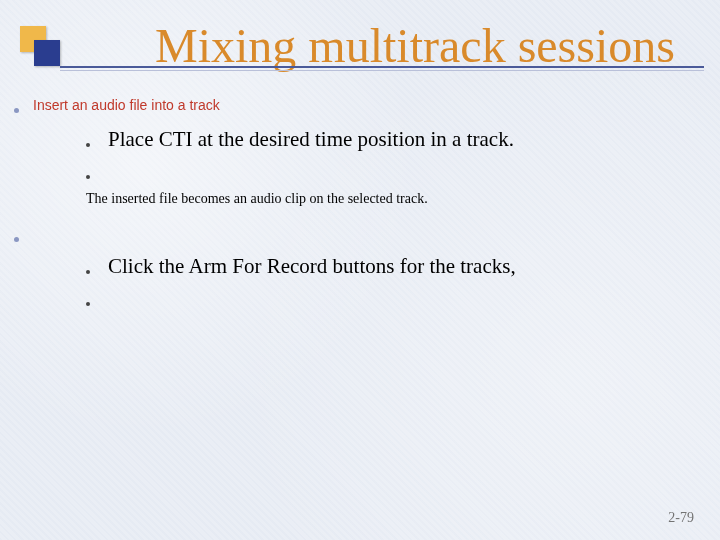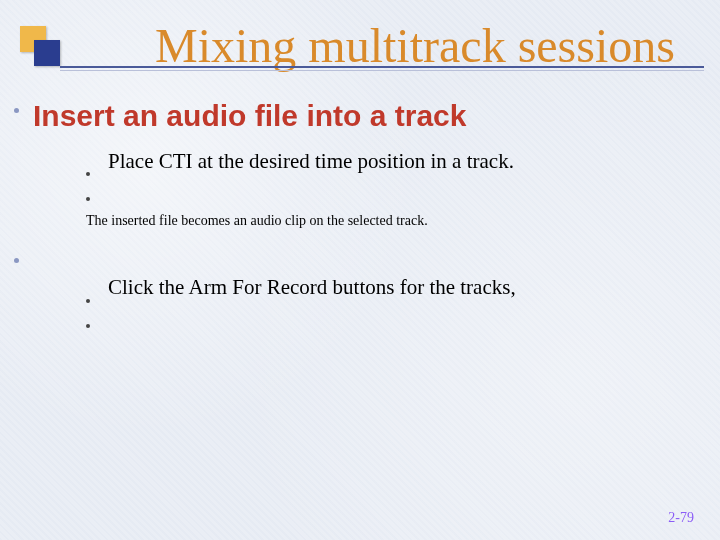--- a/index.html
+++ b/index.html
@@ -87,33 +87,33 @@
   .b1-dot {
     width: 5px; height: 5px;
     background: #8a97c2;
     border-radius: 50%;
     margin-top: 12px;
     margin-right: 14px;
     flex: none;
   }
   .b1-text {
     font-family: Verdana, Arial, sans-serif;
-    font-weight: bold;
+    font-weight: normal;
     color: #c0392b;
-    font-size: 30px;
+    font-size: 14px;
     line-height: 1.35;
   }
   ul.sub {
     margin: 10px 0 0 72px;
     padding: 0;
     list-style: none;
   }
   ul.sub > li {
     display: flex;
-    align-items: flex-end;
+    align-items: center;
     margin: 0 0 10px 0;
   }
   .b2-dot {
     width: 4px; height: 4px;
     background: #444;
     border-radius: 50%;
     margin-top: 11px;
     margin-right: 18px;
     flex: none;
   }
@@ -126,21 +126,21 @@
     margin: 0 0 16px 72px;
     font-size: 14px;
     line-height: 1.4;
     color: #000;
   }
   .pagenum {
     position: absolute;
     bottom: 14px;
     right: 26px;
     font-size: 14px;
-    color: #8b5cf6;
+    color: #737373;
   }
 </style>
 </head>
 <body>
 
 <div class="logo">
   <div class="sq-gold"></div>
   <div class="sq-navy"></div>
 </div>
 

